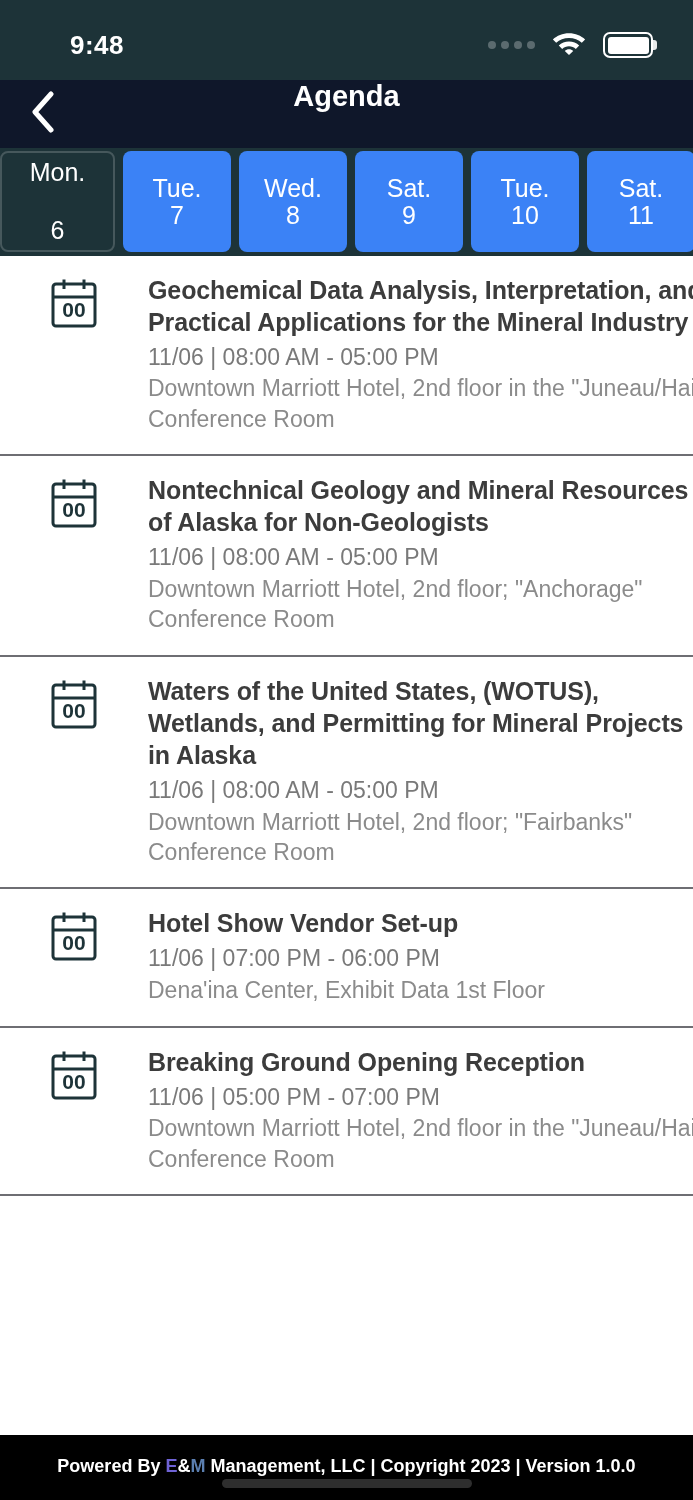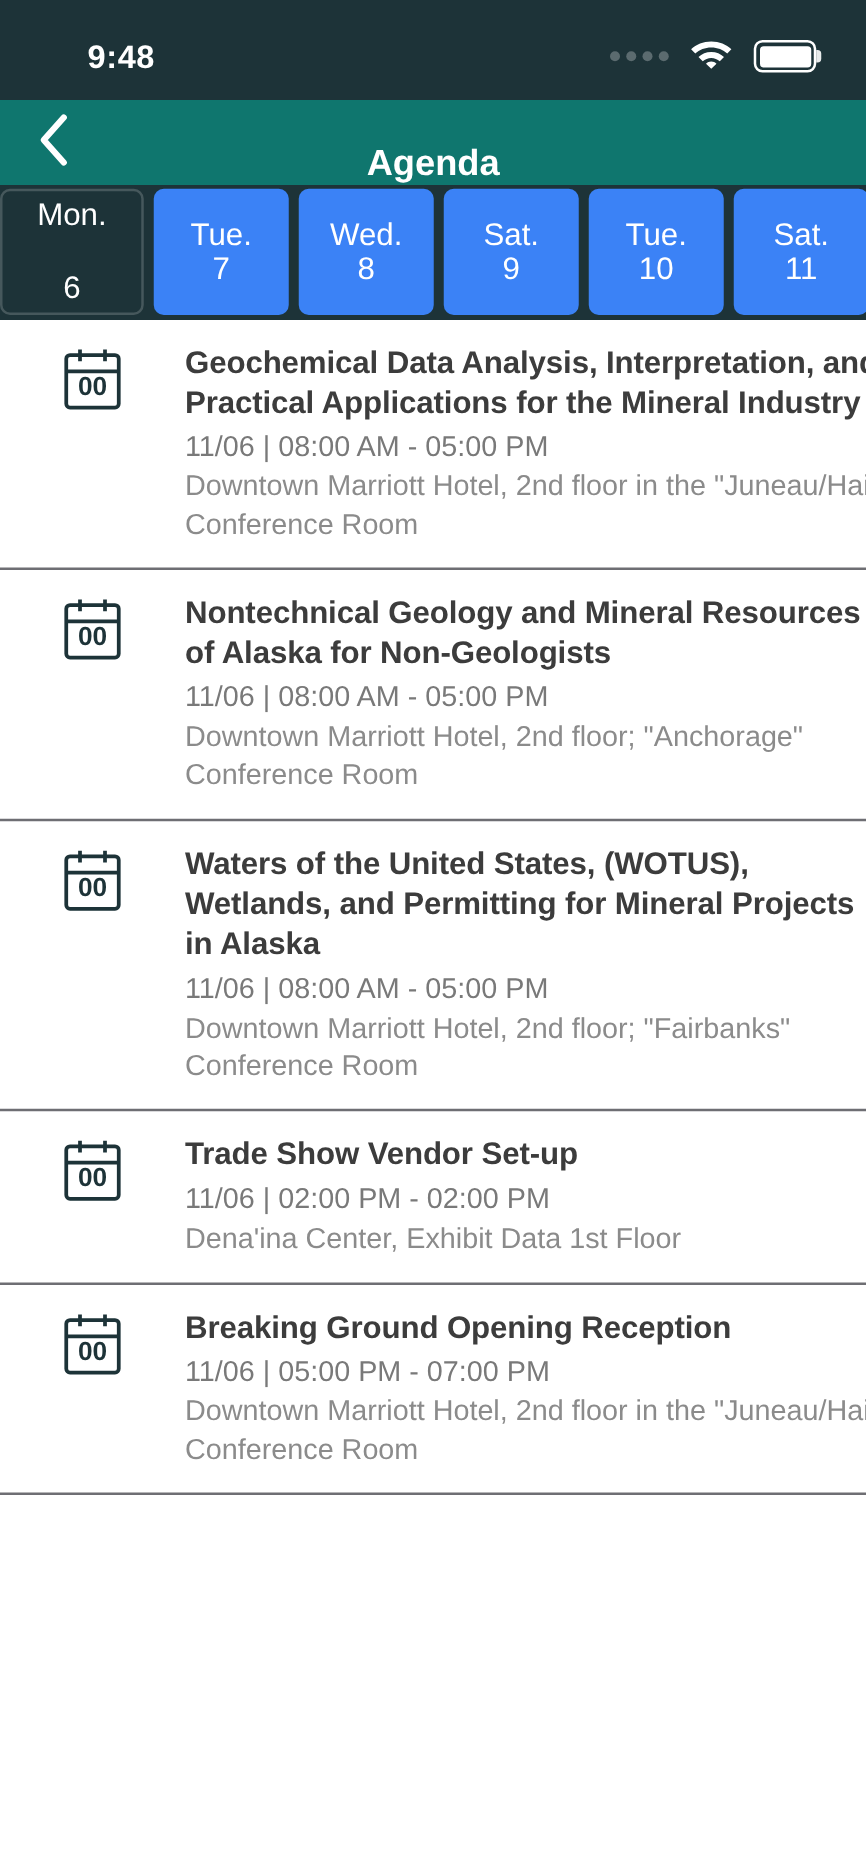--- a/index.html
+++ b/index.html
@@ -57,22 +57,22 @@
     transform:translateY(-50%);
     width:4px; height:10px;
     background:#ffffff;
     border-radius:0 3px 3px 0;
     opacity:.9;
   }
 
   
   .navbar {
     height:68px;
-    background:#0f766e;
-    display:flex; align-items:flex-end;
+    background:#0f172a;
+    display:flex; align-items:flex-start;
     position:relative;
     flex:0 0 auto;
   }
   .back-btn {
     position:absolute; left:0; top:0;
     width:86px; height:68px;
     display:flex; align-items:center; justify-content:center;
     cursor:pointer;
   }
   .nav-title {
@@ -304,36 +304,42 @@
       <div class="agenda-item">
         <div class="cal-icon-wrap">
           <div class="cal-icon"><svg width="48" height="50" viewBox="0 0 48 50">
               <line x1="14" y1="1.5" x2="14" y2="11" stroke="#1d3338" stroke-width="3"></line>
               <line x1="34" y1="1.5" x2="34" y2="11" stroke="#1d3338" stroke-width="3"></line>
               <rect x="3" y="6" width="42" height="42" rx="3" ry="3" fill="none" stroke="#1d3338" stroke-width="3"></rect>
               <line x1="3" y1="19" x2="45" y2="19" stroke="#1d3338" stroke-width="3"></line>
             </svg><div style="position: absolute; left: 0px; right: 0px; top: 21px; text-align: center; font-size: 21px; font-weight: 700; color: rgb(29, 51, 56); line-height: 1;">00</div></div>
         </div>
         <div class="item-body">
-          <div class="item-title">Trade Show Vendor Set-up</div>
-          <div class="item-time">11/06 | 02:00 PM - 02:00 PM</div>
+          <div class="item-title">Hotel Show Vendor Set-up</div>
+          <div class="item-time">11/06 | 07:00 PM - 06:00 PM</div>
           <div class="item-loc"><span>Dena'ina Center, Exhibit Data 1st Floor</span></div>
         </div>
       </div>
       <div class="agenda-item">
         <div class="cal-icon-wrap">
           <div class="cal-icon"><svg width="48" height="50" viewBox="0 0 48 50">
               <line x1="14" y1="1.5" x2="14" y2="11" stroke="#1d3338" stroke-width="3"></line>
               <line x1="34" y1="1.5" x2="34" y2="11" stroke="#1d3338" stroke-width="3"></line>
               <rect x="3" y="6" width="42" height="42" rx="3" ry="3" fill="none" stroke="#1d3338" stroke-width="3"></rect>
               <line x1="3" y1="19" x2="45" y2="19" stroke="#1d3338" stroke-width="3"></line>
             </svg><div style="position: absolute; left: 0px; right: 0px; top: 21px; text-align: center; font-size: 21px; font-weight: 700; color: rgb(29, 51, 56); line-height: 1;">00</div></div>
         </div>
         <div class="item-body">
           <div class="item-title">Breaking Ground Opening Reception</div>
           <div class="item-time">11/06 | 05:00 PM - 07:00 PM</div>
           <div class="item-loc"><span>Downtown Marriott Hotel, 2nd floor in the "Juneau/Haines"</span><span class="loc-line2">Conference Room</span></div>
         </div>
       </div>
     </div>
 
+  <div class="footer">
+    <div class="footer-text">
+      <span>Powered By </span><span class="brand-e">E</span><span class="brand-amp">&amp;</span><span class="brand-m">M</span><span> Management, LLC | Copyright 2023 | Version 1.0.0</span>
+    </div>
+    <div class="home-indicator"></div>
+  </div>
 
 </div>
 
 </body></html>

